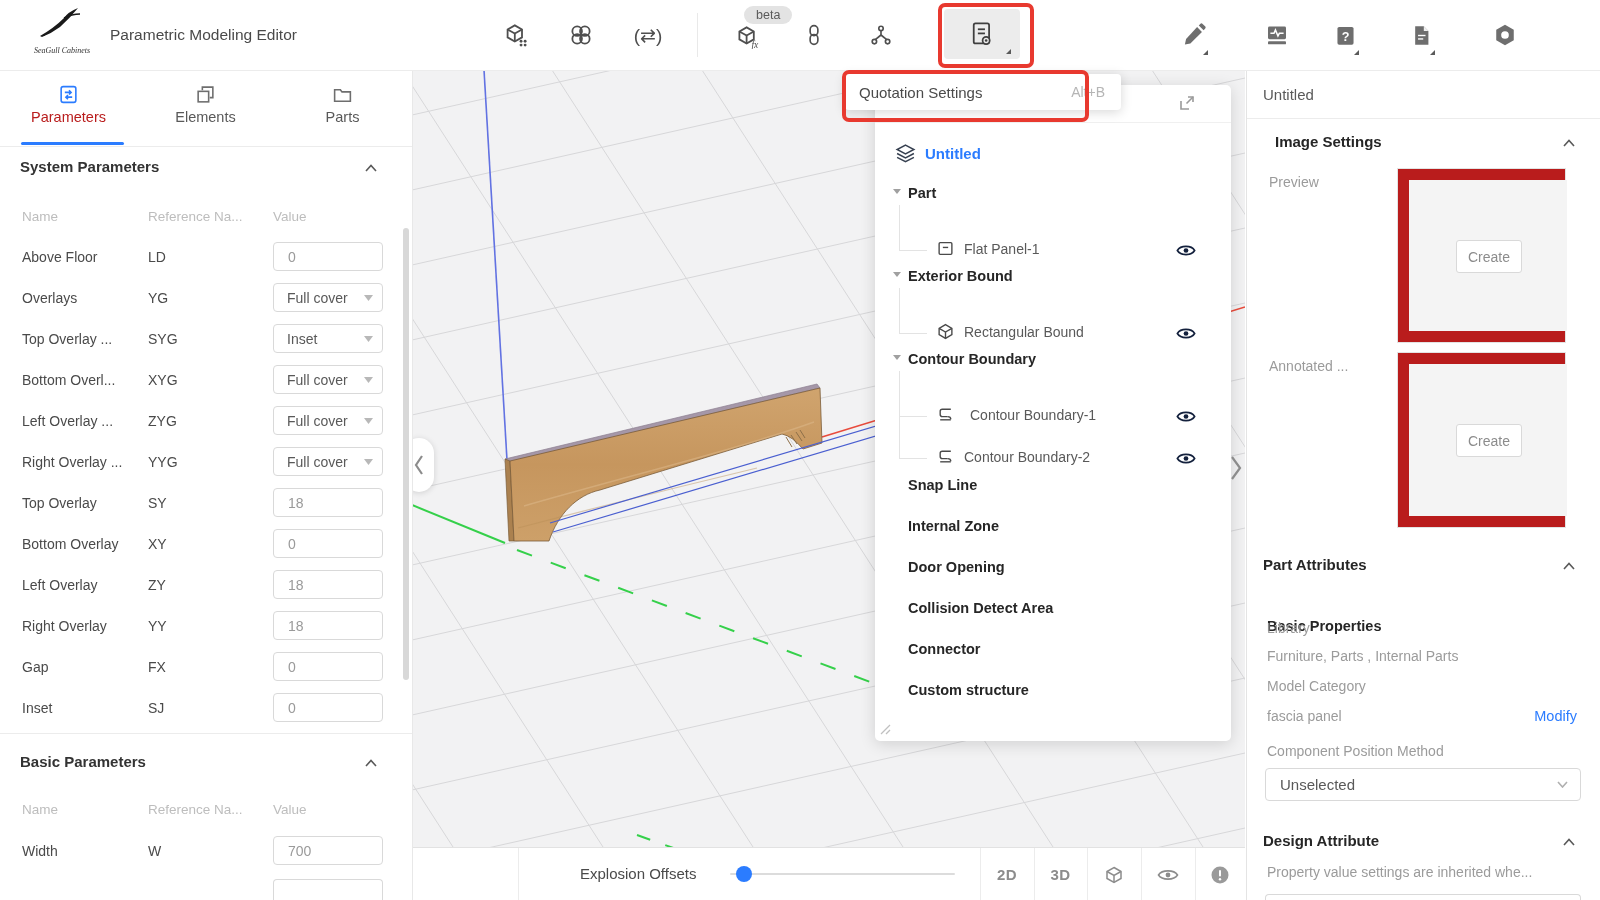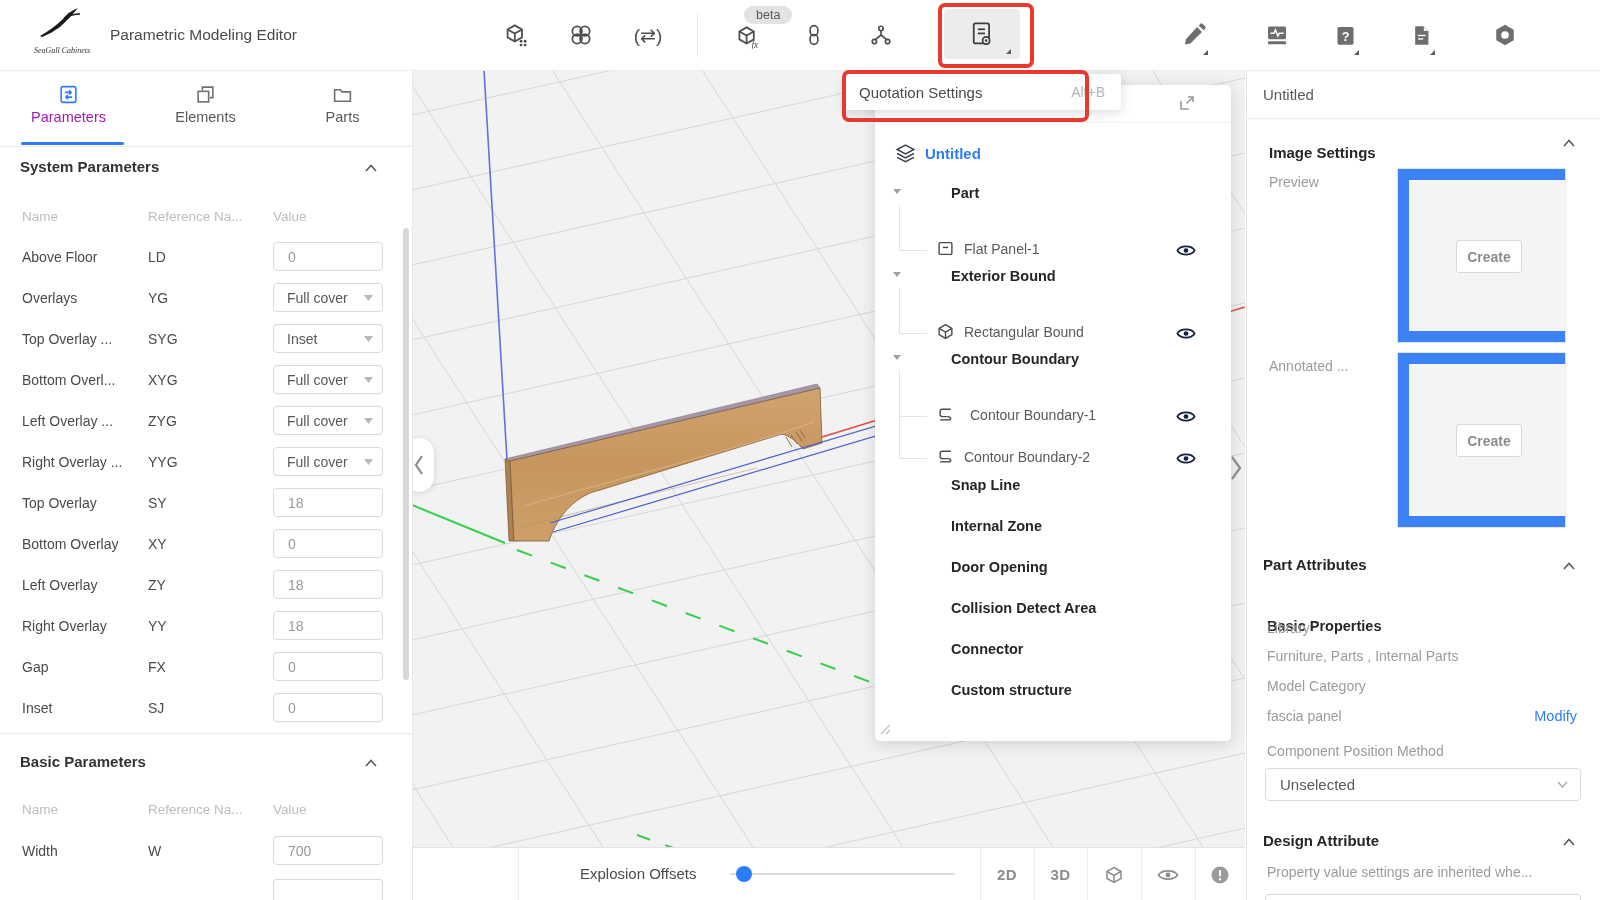--- a/index.html
+++ b/index.html
@@ -11,21 +11,21 @@
   .title{font-size:15.5px;color:#4a4a4a;line-height:70px;}
   .tb-icon{width:26px;height:26px;color:#5a5a5a;display:flex;align-items:center;justify-content:center;}
   .tb-div{width:1px;height:44px;background:#e9e9e9;}
   .beta{background:#e3e3e3;color:#5a5a5a;font-size:12.5px;border-radius:11px;padding:2px 12px;}
   .corner-tri{width:0;height:0;border-bottom:5px solid #5a5a5a;border-left:5px solid transparent;}
   .redbox{border:4px solid #e8392f;border-radius:7px;z-index:60;pointer-events:none;}
   
   .leftpanel{left:0;top:70px;width:412px;height:830px;background:#fff;border-right:1px solid #e8e8e8;z-index:20;}
   .tab{width:137px;text-align:center;}
   .tab-label{font-size:14.5px;color:#595959;}
-  .tab-label.active{color:#a21caf;}
+  .tab-label.active{color:#b91c1c;}
   .sec-title{font-size:15px;font-weight:700;color:#333;}
   .colhead{font-size:13.5px;color:#bdbdbd;}
   .pname,.pref{font-size:14px;color:#4a4a4a;line-height:30px;}
   .ctrl{box-sizing:border-box;width:110px;height:29px;border:1px solid #d9d9d9;border-radius:4px;background:#fff;font-family:"Liberation Sans",sans-serif;}
   input.ctrl{padding:0 0 0 14px;font-size:14px;color:#9a9a9a;outline:none;}
   .select{display:flex;align-items:center;justify-content:space-between;padding:0 9px 0 13px;font-size:14px;color:#595959;}
   .chev-up{width:12px;height:8px;}
   
   .viewport{left:412px;top:70px;width:833px;height:777px;background:#f2f2f3;z-index:1;}
   .edge-pill{width:30px;height:54px;background:#fff;border-radius:16px;box-shadow:0 1px 6px rgba(0,0,0,.14);
@@ -34,36 +34,36 @@
   .bottombar{left:412px;top:847px;width:833px;height:53px;background:#fff;border-top:1px solid #e2e2e2;z-index:10;}
   .bb-div{position:absolute;top:0;width:1px;height:53px;background:#ececec;}
   .bb-btn{position:absolute;top:0;height:53px;display:flex;align-items:center;justify-content:center;
           font-size:15px;font-weight:700;color:#8c8c8c;letter-spacing:.5px;}
   
   .structpanel{left:875px;top:85px;width:356px;height:656px;background:#fff;border-radius:5px;
                box-shadow:0 3px 16px rgba(0,0,0,.14);z-index:40;}
   .sp-head{position:absolute;left:0;top:0;width:356px;height:37px;border-bottom:1px solid #f0f0f0;}
   .sp-tabline{position:absolute;left:52px;top:33px;width:133px;height:3px;background:#2b7cff;border-radius:2px;}
   .root-label{font-size:15px;font-weight:700;color:#2b7cff;}
-  .grp{font-size:14.5px;font-weight:700;color:#262626;margin-left:43px;}
+  .grp{font-size:14.5px;font-weight:700;color:#262626;}
   .leaf{font-size:14px;color:#595959;}
   .tri-down{width:0;height:0;border-left:4.5px solid transparent;border-right:4.5px solid transparent;border-top:5.5px solid #a0a0a0;}
   .treeline{background:#e3e3e3;}
   
   .tooltip{left:845px;top:74px;width:276px;height:36px;background:#fff;border-radius:4px;
            box-shadow:0 2px 12px rgba(0,0,0,.16);z-index:50;display:flex;align-items:center;justify-content:space-between;}
   .tt-label{font-size:15px;color:#4a4a4a;padding-left:14px;}
   .tt-short{font-size:14px;color:#b5b5b5;padding-right:16px;}
   
   .rightpanel{left:1246px;top:70px;width:354px;height:830px;background:#fff;border-left:1px solid #e4e4e4;z-index:20;}
   .rp-title{font-size:15px;color:#595959;}
   .rp-sec{font-size:15px;font-weight:600;color:#262626;}
   .rp-lab{font-size:14px;color:#9b9b9b;}
   .rp-bold{font-size:14.5px;font-weight:700;color:#262626;}
-  .imgbox{position:absolute;box-sizing:border-box;width:169px;border:1px solid #e3e3e3;background:#3b82f6;font-weight:bold;}
+  .imgbox{position:absolute;box-sizing:border-box;width:169px;border:1px solid #e3e3e3;background:#b91c1c;}
   .imgbox-in{position:absolute;left:11px;top:11px;width:158px;background:#f4f4f4;}
   .create-btn{position:absolute;box-sizing:border-box;width:66px;height:33px;background:#fff;border:1px solid #d9d9d9;
               border-radius:3px;font-size:14px;color:#8c8c8c;display:flex;align-items:center;justify-content:center;}
   .link-blue{font-size:14.5px;color:#2b7cff;}
   .rp-select{position:absolute;box-sizing:border-box;border:1px solid #d9d9d9;border-radius:4px;background:#fff;
              display:flex;align-items:center;justify-content:space-between;padding:0 12px 0 14px;font-size:15px;color:#595959;}
   .scrollthumb{left:403px;top:228px;width:6px;height:452px;background:#d8d8d8;border-radius:3px;z-index:25;}
 </style>
 </head>
 <body>
@@ -537,21 +537,21 @@
     <span class="tt-short">Alt+B</span>
   </div>
 
   <div class="abs redbox" style="left:938px;top:3px;width:88px;height:57px;"></div>
   <div class="abs redbox" style="left:842px;top:70px;width:239px;height:44px;"></div>
 
   <div class="abs rightpanel">
     <div class="abs rp-title" style="left:16px;top:16px;">Untitled</div>
     <div class="abs" style="left:0;top:48px;width:354px;height:1px;background:#ececec;"></div>
 
-    <div class="abs rp-sec" style="left:22px;top:63px;margin-top:11px;">Image Settings</div>
+    <div class="abs rp-sec" style="left:28px;top:63px;">Image Settings</div>
     <svg class="abs chev-up" style="left:316px;top:69px;" viewBox="0 0 12 8">
       <polyline points="1,7 6,1.5 11,7" fill="none" stroke="#595959" stroke-width="1.6"></polyline>
     </svg>
 
     <div class="abs rp-lab" style="left:22px;top:104px;">Preview</div>
     <div class="imgbox" style="left:150px;top:98px;height:175px;">
       <div class="imgbox-in" style="height:151px;"></div>
       <div class="create-btn" style="left:58px;top:71px;">Create</div>
     </div>
 

